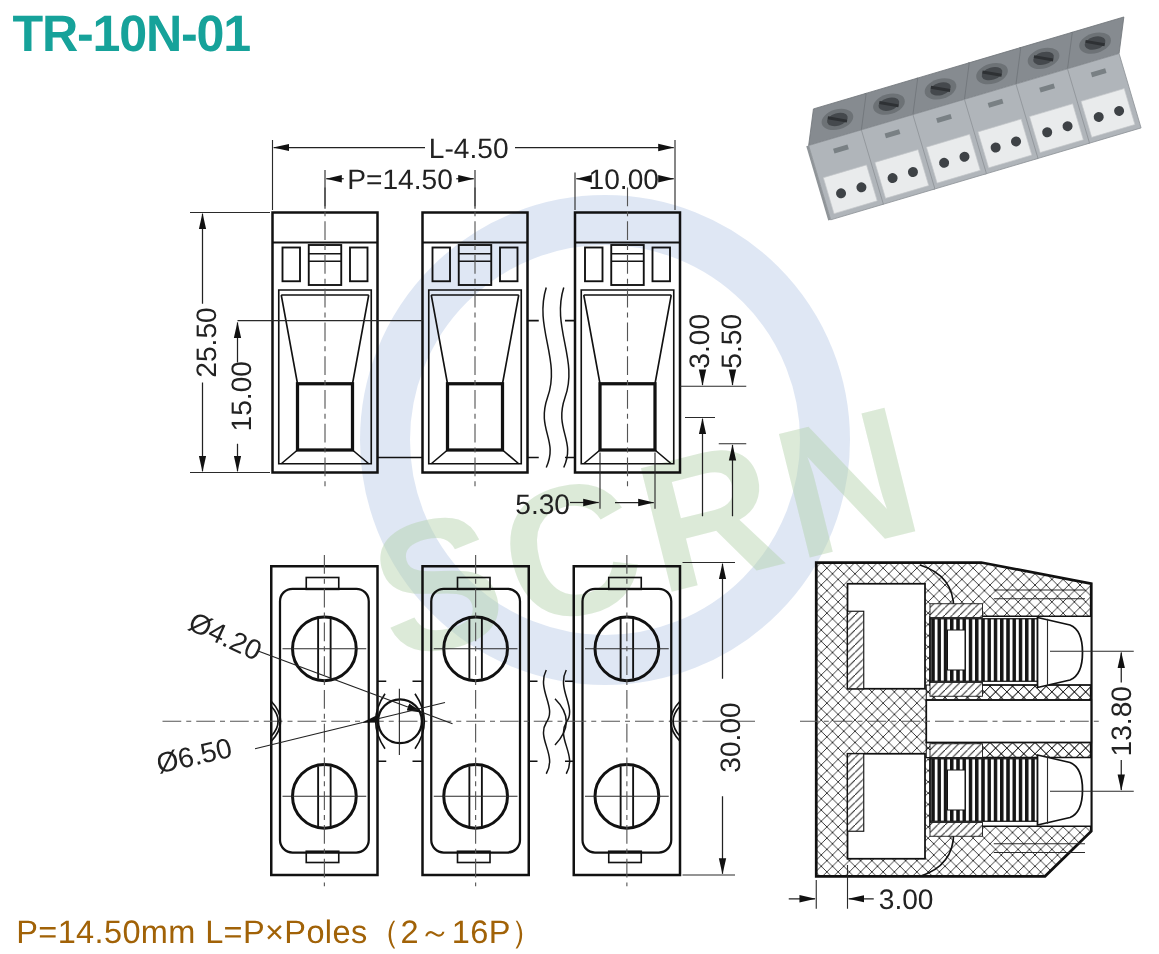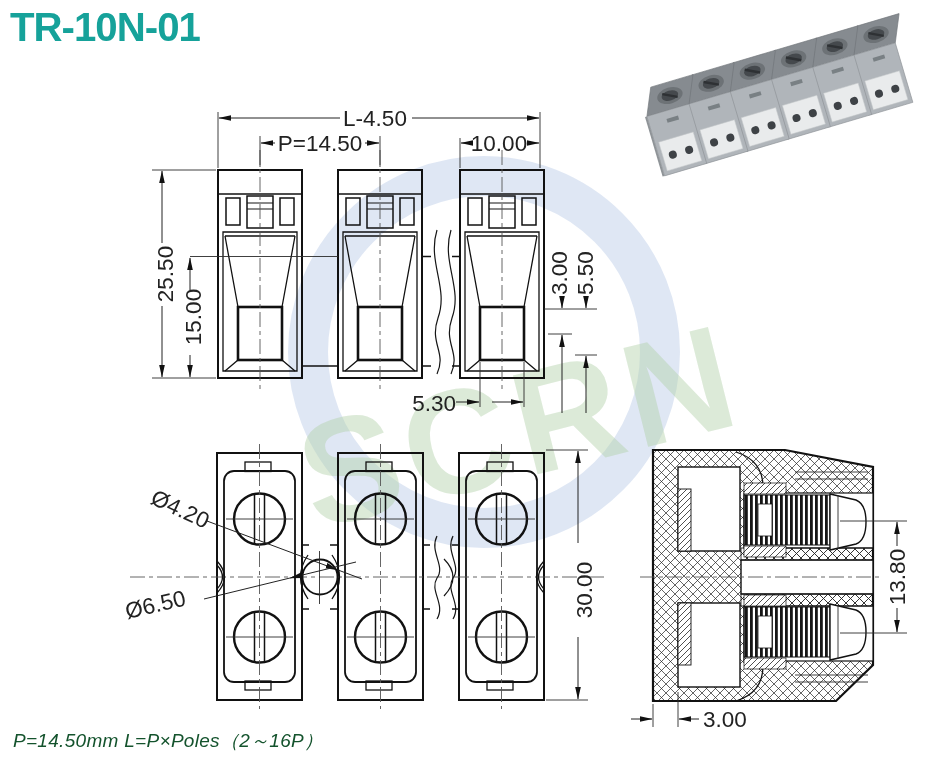--- a/index.html
+++ b/index.html
@@ -1,20 +1,20 @@
 <!DOCTYPE html>
 <html><head>
 <meta charset="utf-8">
 <style>
   html,body{margin:0;padding:0;background:#ffffff;}
   #stage{position:relative;width:927px;height:763px;background:#ffffff;overflow:hidden;
          font-family:"Liberation Sans",sans-serif;}
   .title{position:absolute;left:10px;top:4px;font-size:41px;font-weight:bold;
          letter-spacing:-1px;color:#16a29a;transform:scaleX(0.98);transform-origin:left top;}
-  .note{position:absolute;left:13px;top:728px;font-size:19px;color:#14532d;letter-spacing:0.3px;font-style:italic;}
+  .note{position:absolute;left:13px;top:728px;font-size:26px;color:#a16207;letter-spacing:0.3px;}
   
   .wm-ring{position:absolute;left:288px;top:156px;width:392px;height:392px;border-radius:50%;
            border:40px solid rgba(176,196,228,0.40);box-sizing:border-box;}
   .wm-text{position:absolute;left:282px;top:398px;font-size:148px;font-weight:bold;
            color:rgba(178,209,168,0.45);letter-spacing:7px;transform:rotate(-14deg);
            transform-origin:left top;white-space:nowrap;}
   svg{position:absolute;left:0;top:0;}
   
   .ln2{stroke:#111;stroke-width:2;fill:none;}
   .ln22{stroke:#111;stroke-width:2.4;fill:none;}

